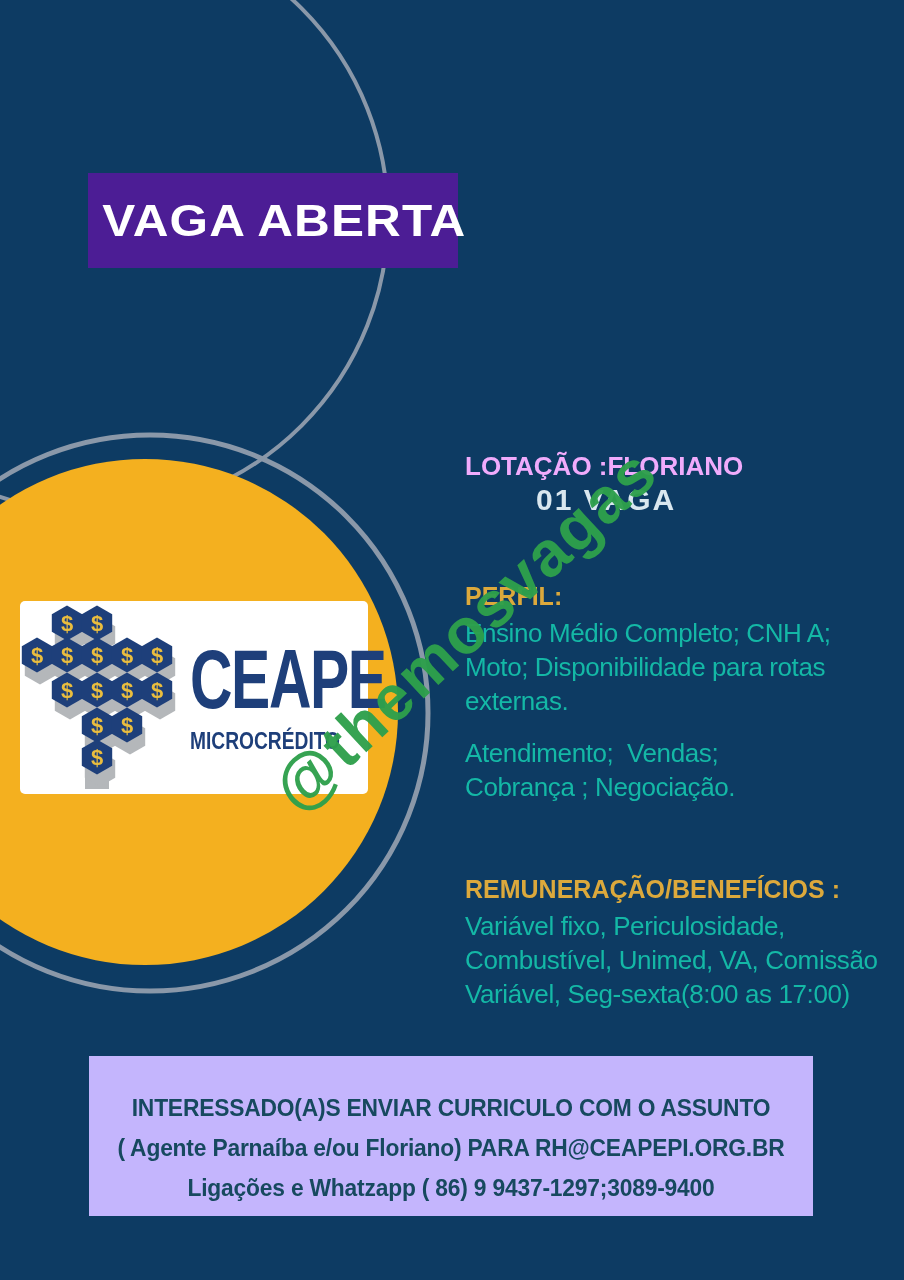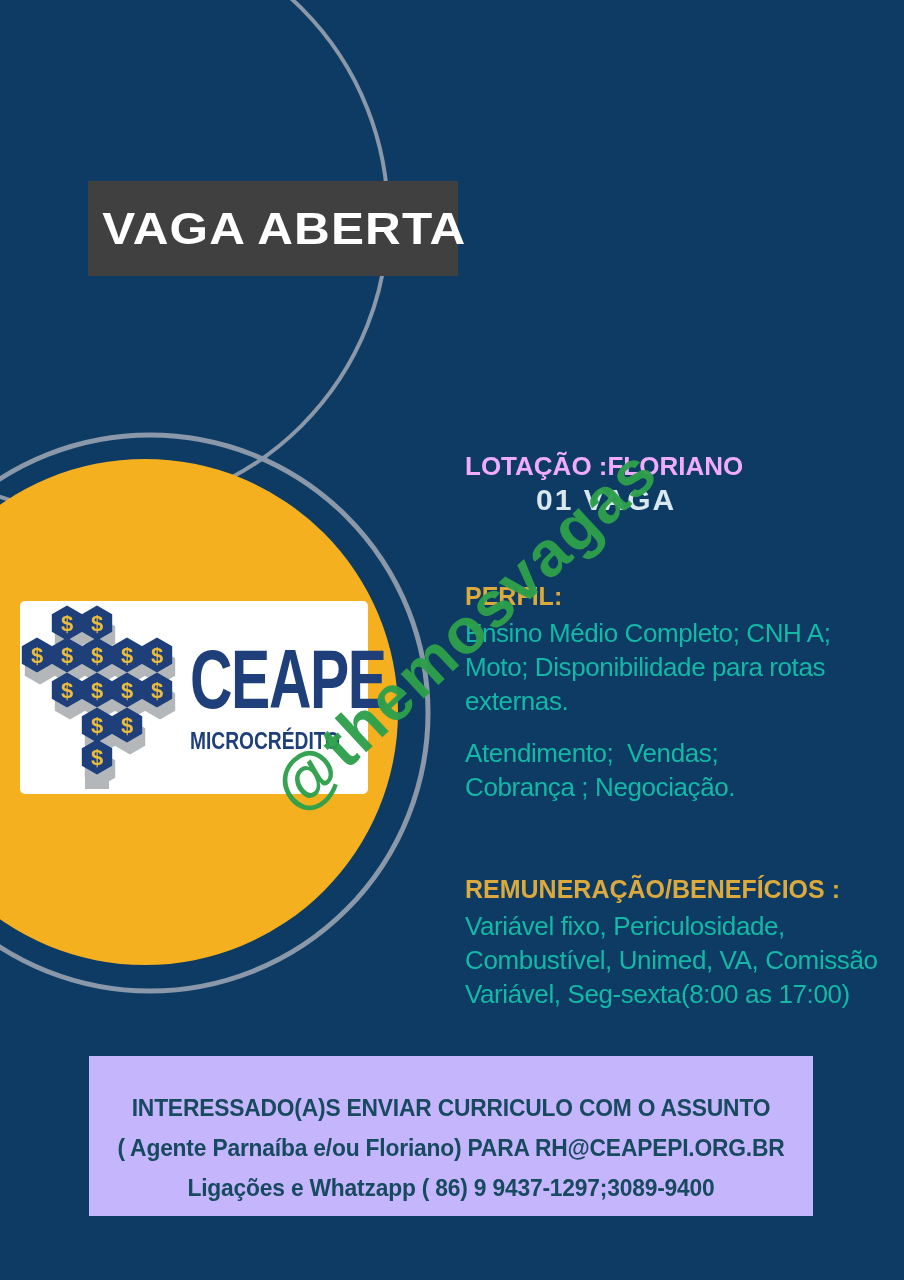--- a/index.html
+++ b/index.html
@@ -4,21 +4,21 @@
 <style>
   html,body{margin:0;padding:0;background:#0d3b63;}
   .poster{
     position:relative;width:904px;height:1280px;overflow:hidden;
     background:#0d3b63;font-family:"Liberation Sans",sans-serif;
   }
   .decor{position:absolute;left:0;top:0;z-index:0;}
   
   .badge-banner{
     position:absolute;left:88px;top:173px;width:370px;height:95px;
-    background:#404040;z-index:2;display:flex;align-items:center;margin-top:8px;
+    background:#4c1d95;z-index:2;display:flex;align-items:center;
   }
   .badge-banner .txt{
     color:#ffffff;font-weight:bold;font-size:45px;letter-spacing:1px;
     padding-left:13px;transform:scaleX(1.10);transform-origin:left center;white-space:nowrap;
   }
   
   .title-banner{
     position:absolute;left:88px;top:278px;width:479px;height:102px;
     background:#ffffff;z-index:2;
   }

